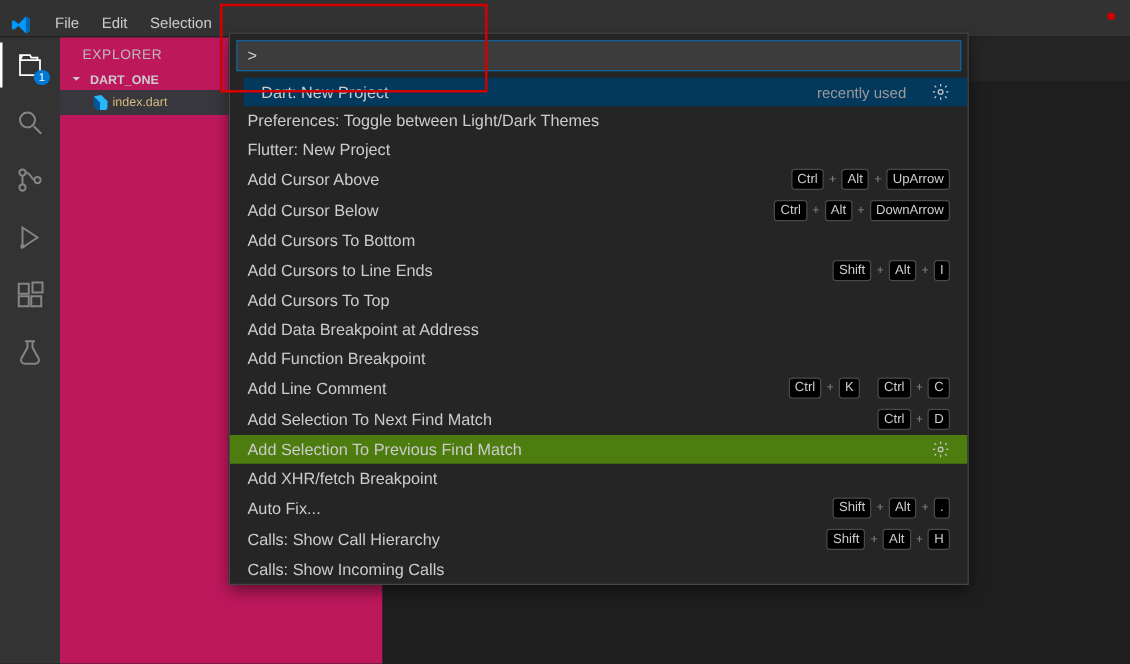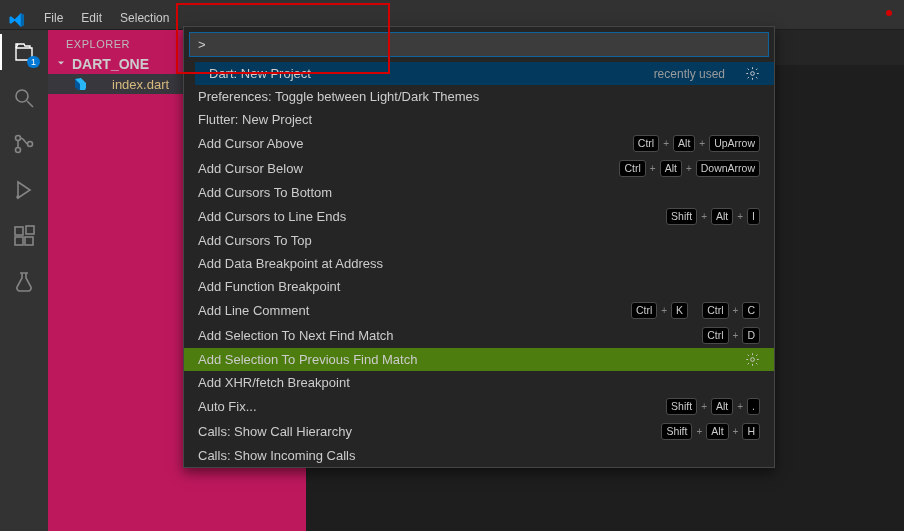--- a/index.html
+++ b/index.html
@@ -66,37 +66,37 @@
     background: #be185d;
     display:flex; flex-direction:column;
   }
   .sidebar-title {
     padding: 8px 14px 4px 18px;
     font-size: 11px;
     color: #bbbbbb;
     letter-spacing: 0.5px;
   }
   .folder-row {
-    display:flex; align-items:flex-start;
+    display:flex; align-items:flex-end;
     padding: 2px 6px;
-    font-size:14px;
+    font-size:10px;
     font-weight:700;
     color:#cccccc;
     gap:4px;
   }
   .chevron {
     width:14px;height:14px;
     display:inline-flex;align-items:center;justify-content:center;
   }
   .file-row {
     display:flex; align-items:center;
     padding: 2px 6px 2px 24px;
-    font-size:13px;
+    font-size:10px;
     color:#d7ba7d;
-    gap:24px;
+    gap:2px;
     background:#37373d;
   }
   .file-icon { width:16px;height:16px; }
   .editor { flex:1; background:#1e1e1e; }
   .editor-tabs { height:35px; background:#252526; display:flex; }
 
   
   .palette {
     position:absolute;
     top: 26px;

